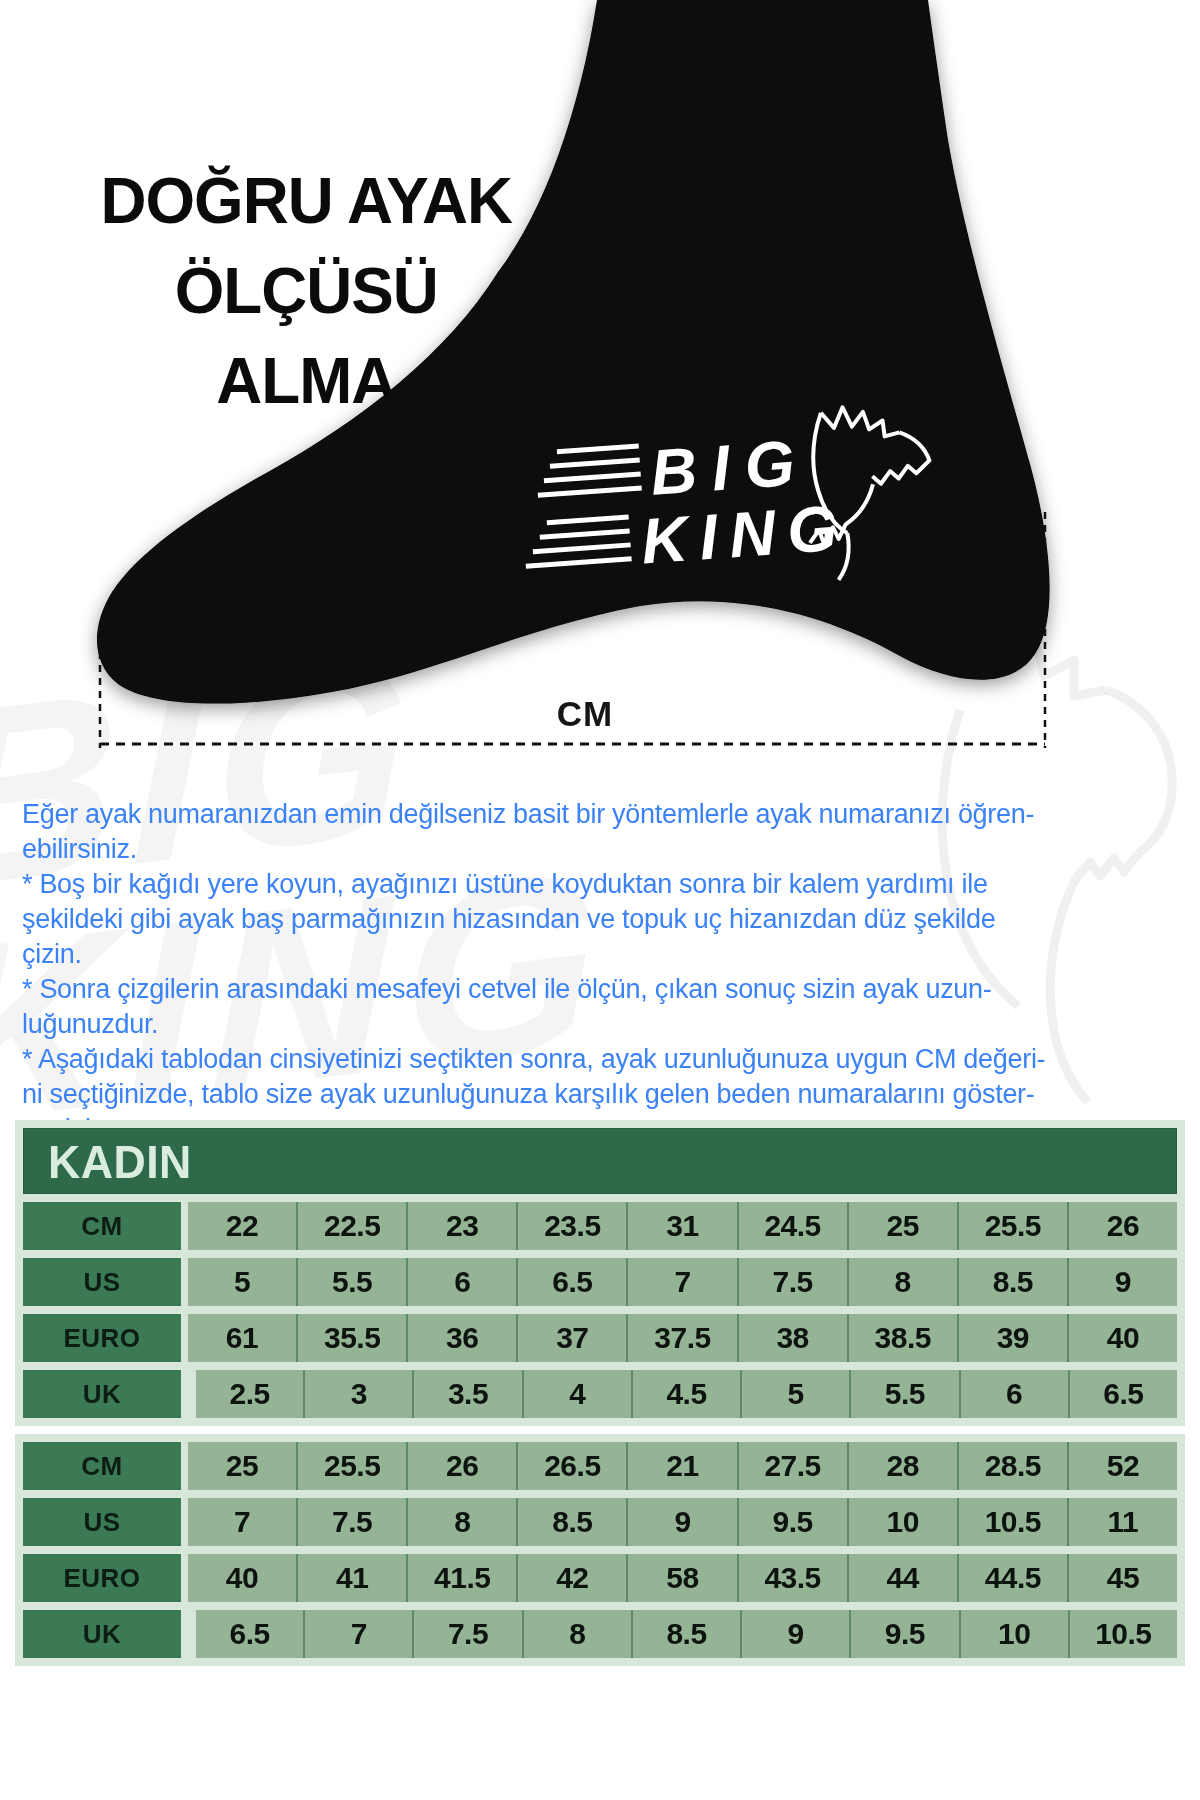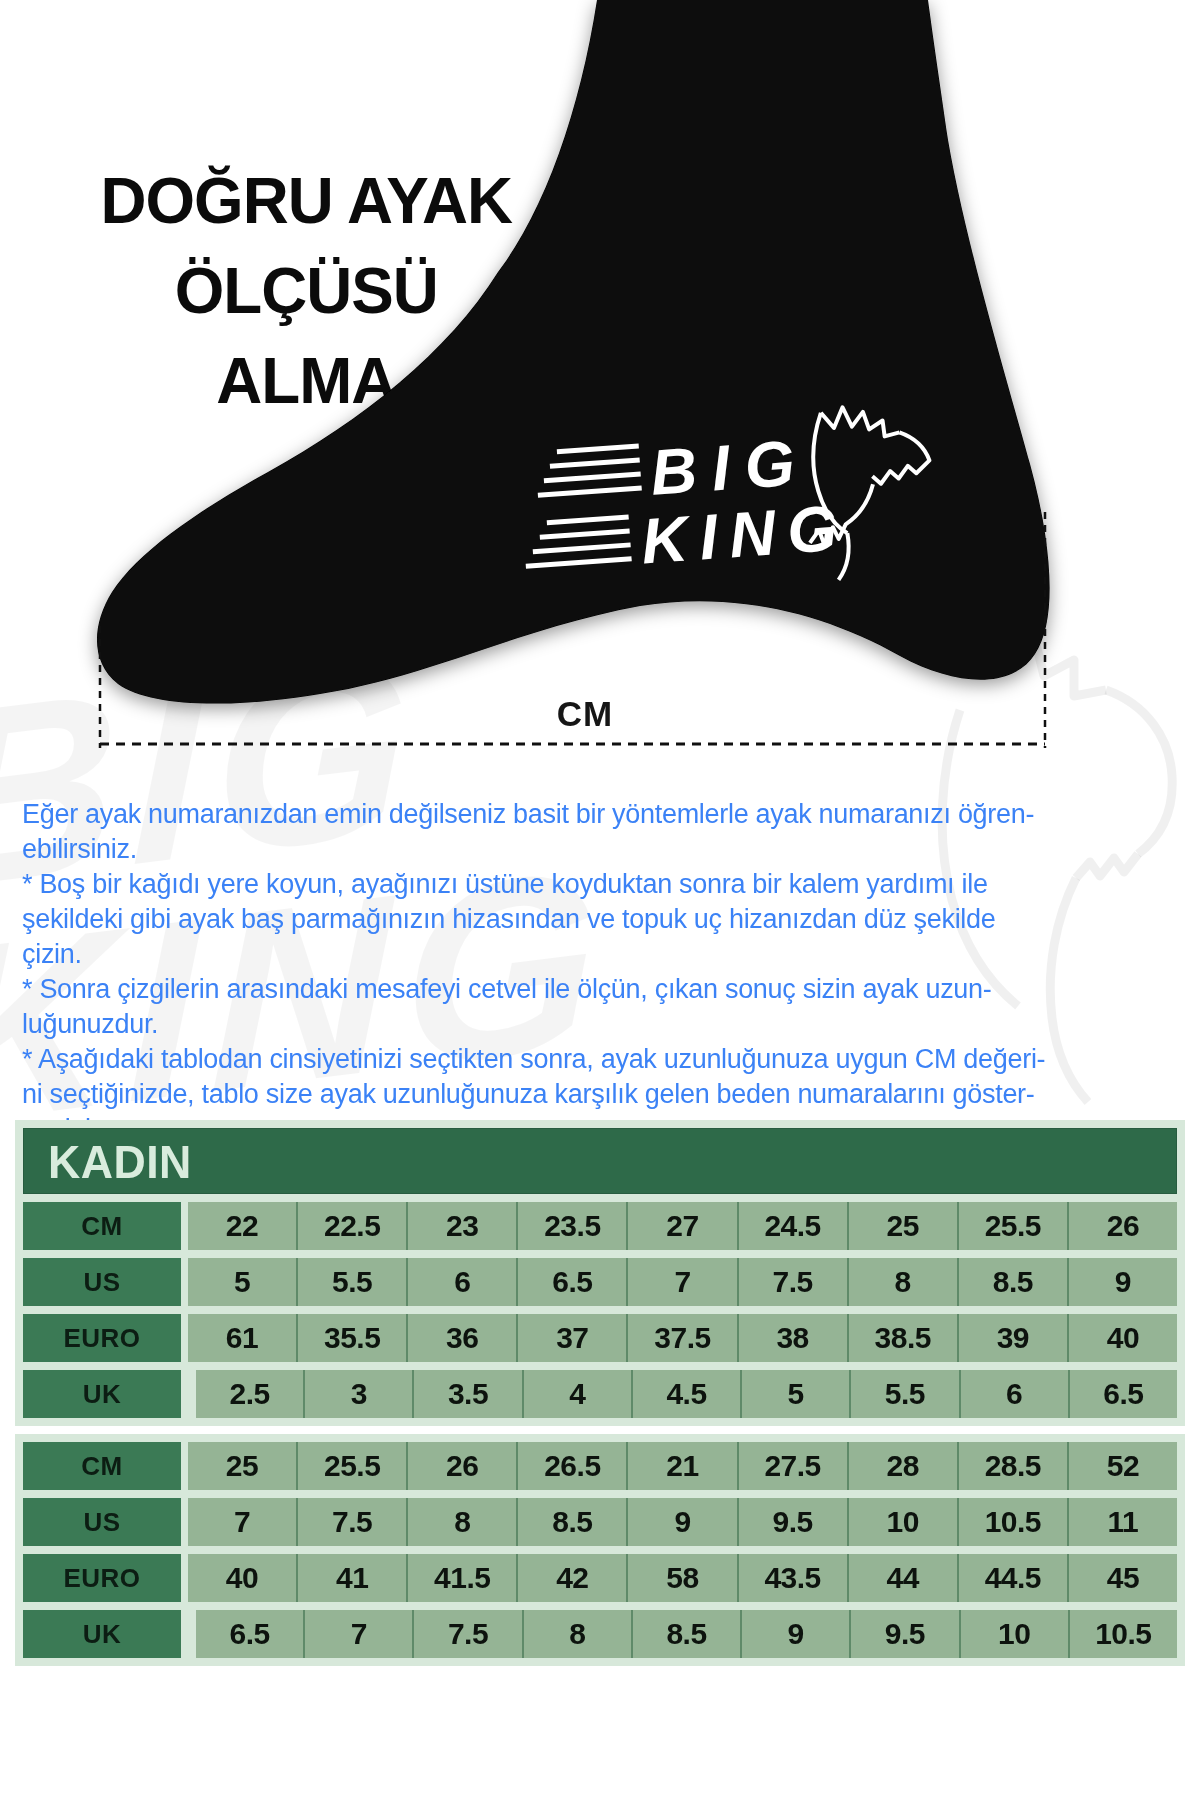--- a/index.html
+++ b/index.html
@@ -153,21 +153,21 @@
     <span class="table-title">KADIN</span>
   </div>
   <div>
       <div class="srow">
         <div class="row-label">CM</div>
         <div class="cells">
           <div class="cell">22</div>
           <div class="cell">22.5</div>
           <div class="cell">23</div>
           <div class="cell">23.5</div>
-          <div class="cell">27</div>
+          <div class="cell">31</div>
           <div class="cell">24.5</div>
           <div class="cell">25</div>
           <div class="cell">25.5</div>
           <div class="cell">26</div>
         </div>
       </div>
       <div class="srow">
         <div class="row-label">US</div>
         <div class="cells">
           <div class="cell">5</div>

